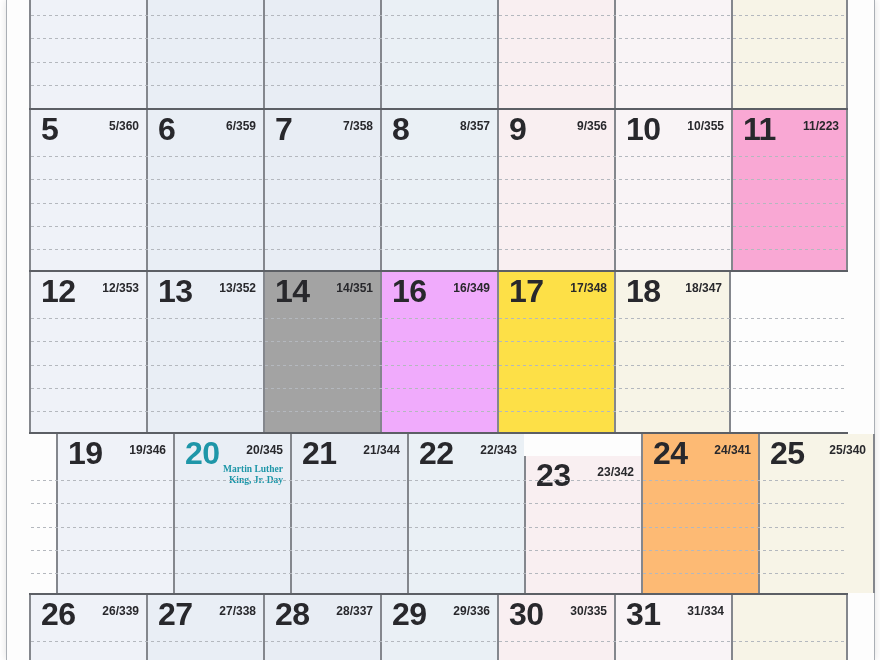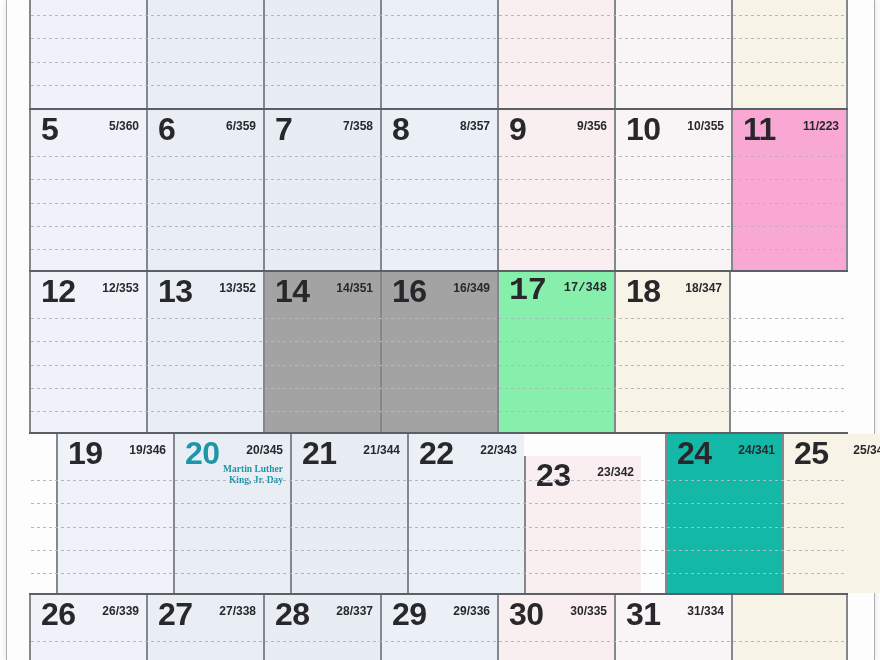--- a/index.html
+++ b/index.html
@@ -106,25 +106,25 @@
           <span class="jul">12/353</span>
         </div>
         <div class="cell c1" style="background: rgb(233, 238, 245);">
           <span class="num">13</span>
           <span class="jul">13/352</span>
         </div>
         <div class="cell c2" style="background: #a3a3a3;">
           <span class="num">14</span>
           <span class="jul">14/351</span>
         </div>
-        <div class="cell c4" style="background: #a3a3a3;">
+        <div class="cell c4" style="background: #f0abfc;">
           <span class="num">16</span>
           <span class="jul">16/349</span>
         </div>
-        <div class="cell c5" style="background: #86efac; font-family: Liberation Mono, monospace;">
+        <div class="cell c5" style="background: #fde047;">
           <span class="num">17</span>
           <span class="jul">17/348</span>
         </div>
         <div class="cell c6 last" style="background: rgb(247, 244, 231);">
           <span class="num">18</span>
           <span class="jul">18/347</span>
         </div>
         <div class="rules">
             <i></i>
             <i></i>
@@ -152,21 +152,21 @@
           <span class="jul">21/344</span>
         </div>
         <div class="cell c3" style="background: rgb(234, 240, 245);">
           <span class="num">22</span>
           <span class="jul">22/343</span>
         </div>
         <div class="cell c4" style="background: rgb(249, 239, 241); margin-top: 22px;">
           <span class="num">23</span>
           <span class="jul">23/342</span>
         </div>
-        <div class="cell c5" style="background: #14b8a6; margin-left: 24px;">
+        <div class="cell c5" style="background: #fdba74;">
           <span class="num">24</span>
           <span class="jul">24/341</span>
         </div>
         <div class="cell c6 last" style="background: rgb(247, 244, 231);">
           <span class="num">25</span>
           <span class="jul">25/340</span>
         </div>
         <div class="rules">
             <i></i>
             <i></i>

